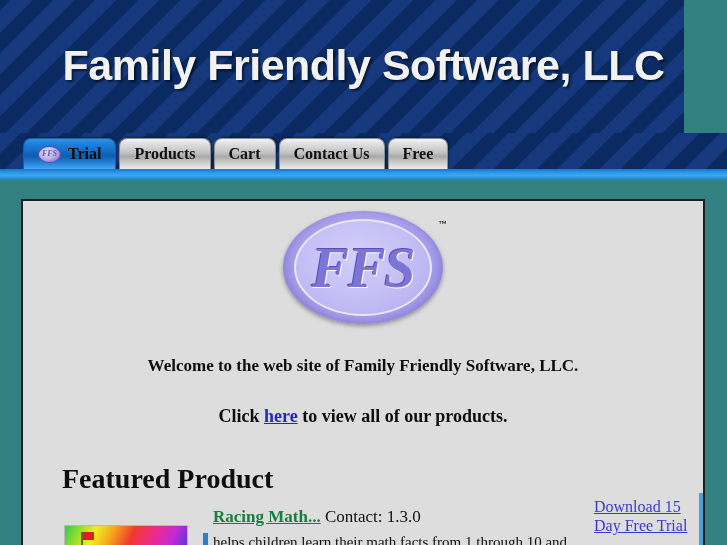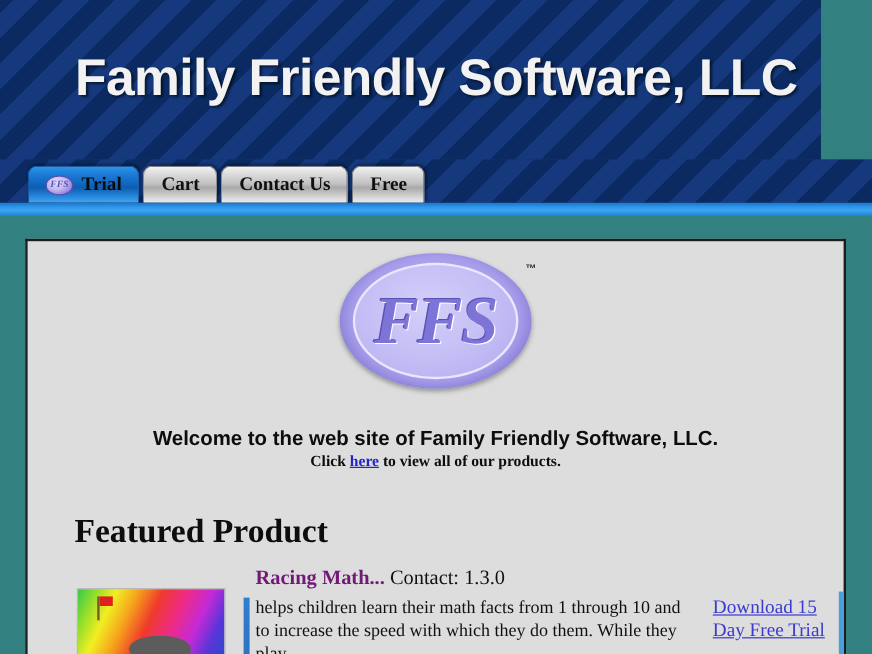--- a/index.html
+++ b/index.html
@@ -199,32 +199,33 @@
     right: -4px;
     top: 8px;
     font-family: "Liberation Sans", sans-serif;
     font-size: 9px;
     font-weight: bold;
     color: #2b2b2b;
   }
 
   .welcome-line {
     text-align: center;
-    font-family: Liberation Sans, sans-serif;
+    font-family: Liberation Serif, serif;
     font-weight: bold;
     font-size: 17px;
     color: #0d0d0d;
     margin-top: 20px;
   }
   .click-line {
     text-align: center;
     font-family: "Liberation Serif", serif;
     font-weight: bold;
-    font-size: 13px;
+    font-size: 18px;
     color: #0d0d0d;
+    margin-top: 30px;
   }
   a.lnk {
     color: #2424cc;
     text-decoration: underline;
     cursor: pointer;
   }
 
   #featured-head {
     margin: 36px 0 0 39px;
     font-family: "Liberation Serif", serif;
@@ -283,21 +284,22 @@
     background: linear-gradient(to bottom, #2f7fd0, #2f6fc0);
   }
   .prod-title-row {
     font-family: "Liberation Serif", serif;
     font-size: 17px;
     color: #101010;
     white-space: nowrap;
   }
   .prod-title-row a {
     font-weight: bold;
-    color: #701a75;
+    color: #15803d;
+    text-decoration: underline;
   }
   .prod-desc {
     margin-top: 6px;
     font-family: "Liberation Serif", serif;
     font-size: 15px;
     line-height: 19px;
     color: #101010;
     max-width: 360px;
   }
   #trial-col {
@@ -330,20 +332,23 @@
 
   <div id="banner">
     <div id="banner-title">Family Friendly Software, LLC</div>
   </div>
 
   <div id="navbar">
     <ul id="navlist">
       <li class="tab active">
         <span class="tab-icon">FFS</span>
         <span>Trial</span>
+      </li>
+      <li class="tab">
+        <span>Products</span>
       </li>
       <li class="tab">
         <span>Cart</span>
       </li>
       <li class="tab">
         <span>Contact Us</span>
       </li>
       <li class="tab">
         <span>Free</span>
       </li>

